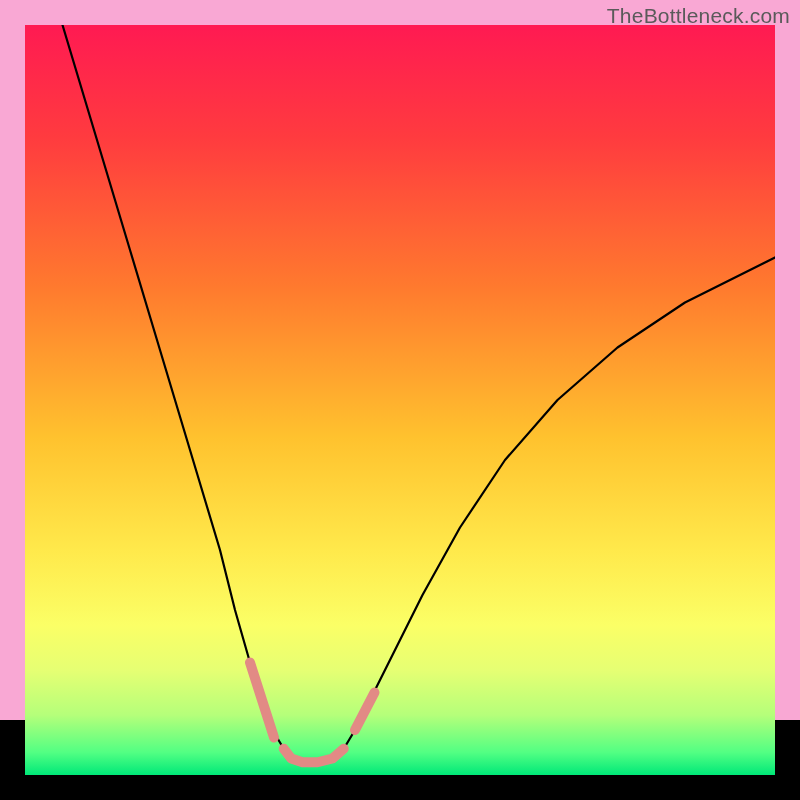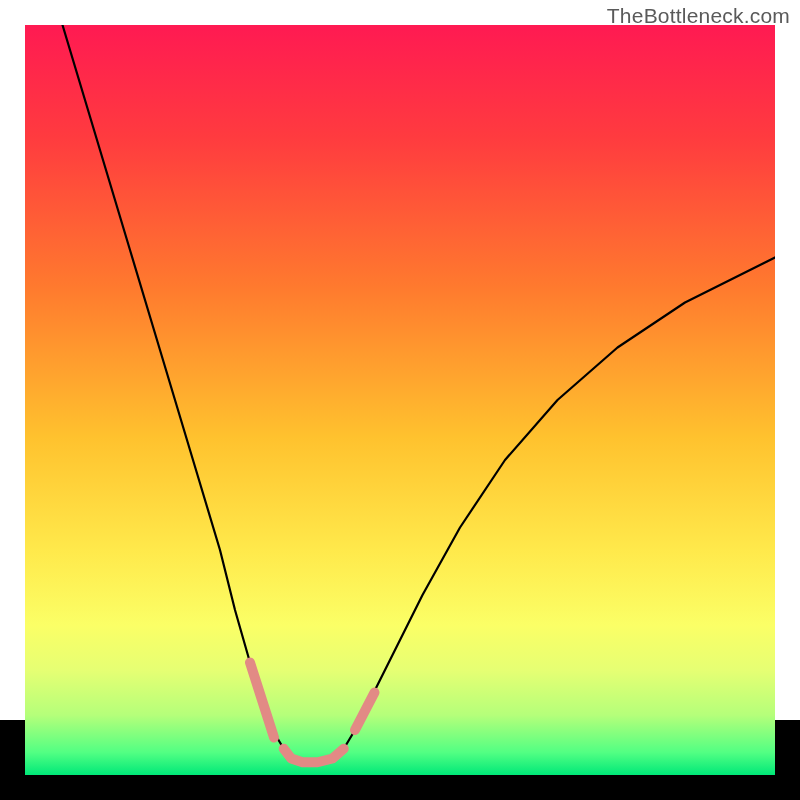--- a/index.html
+++ b/index.html
@@ -8,21 +8,21 @@
     width: 800px;
     height: 800px;
     background: #000;
     overflow: hidden;
     font-family: Arial, Helvetica, sans-serif;
   }
   .frame {
     position: absolute;
     left: 0; top: 0;
     width: 800px; height: 720px;
-    background: #ffffff;
+    background: #f9a8d4;
   }
   .plot-area {
     position: absolute;
     left: 25px;
     top: 25px;
     width: 750px;
     height: 750px;
     overflow: hidden;
   }
   .watermark {

